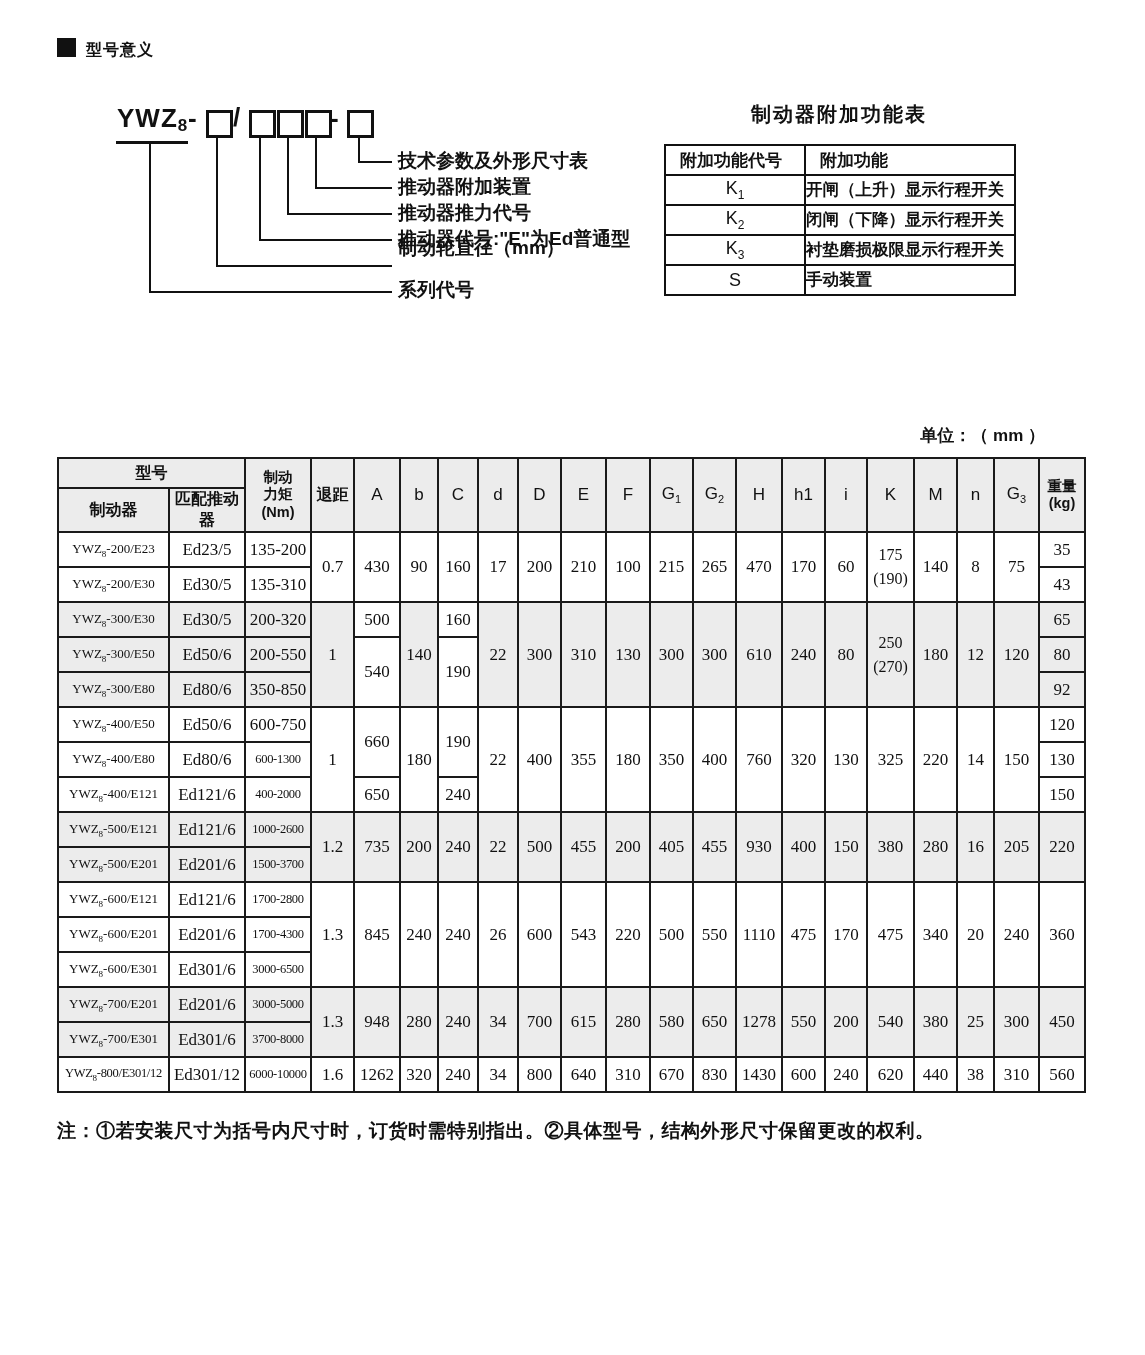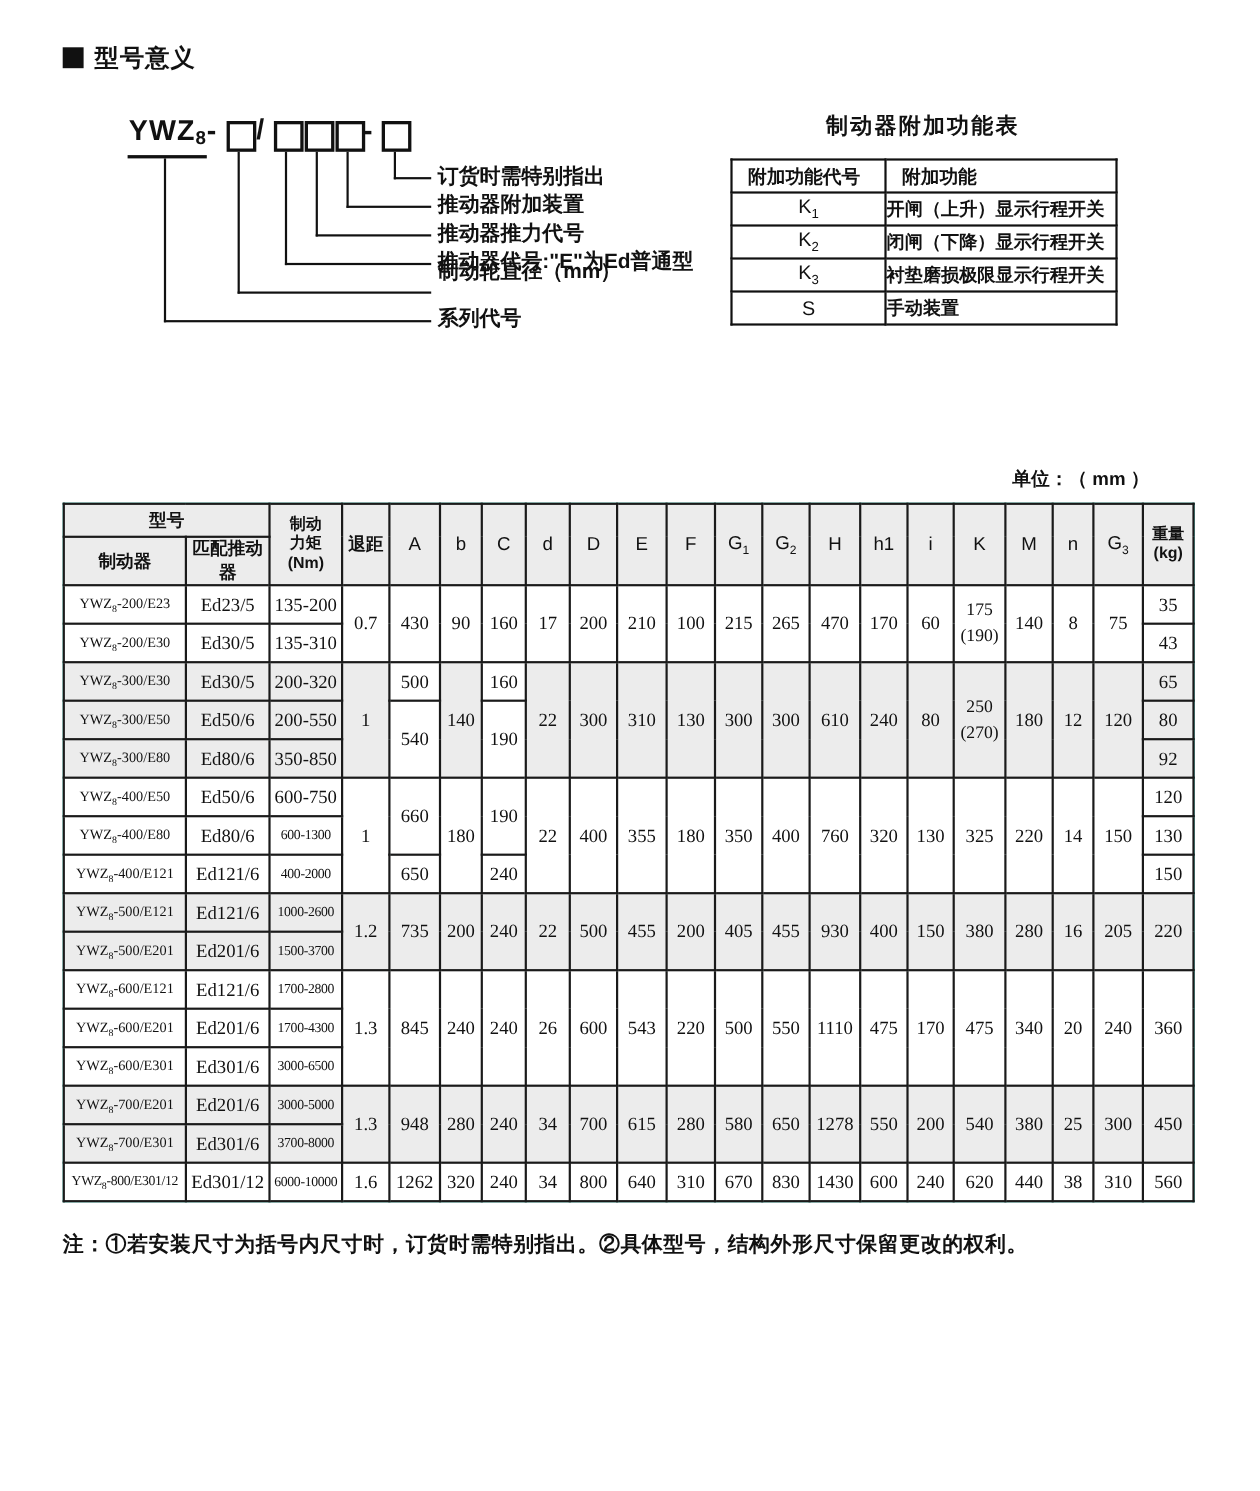--- a/index.html
+++ b/index.html
@@ -2,21 +2,21 @@
 <html><head>
 <meta charset="utf-8">
 <style>
   html,body{margin:0;padding:0;background:#fff;}
   #page{
     position:relative;width:1145px;height:1355px;background:#ffffff;
     font-family:"Liberation Sans", sans-serif;color:#111;overflow:hidden;
   }
   .abs{position:absolute;}
   
-  .sec-title{font-weight:bold;font-size:22px;letter-spacing:1px;white-space:nowrap;}
+  .sec-title{font-weight:bold;font-size:16px;letter-spacing:1px;white-space:nowrap;}
   .sq{display:inline-block;width:19px;height:19px;background:#111;margin-right:10px;vertical-align:-2px;}
   
   .series{font-size:26px;font-weight:bold;letter-spacing:1px;white-space:nowrap;}
   .series sub{font-size:17px;font-weight:bold;vertical-align:-4px;}
   .codeglyph{font-size:26px;font-weight:bold;}
   .mbox{width:21px;height:22px;border:3px solid #111;background:#fff;}
   .underline{height:0;border-top:3px solid #111;}
   .conn{border-left:2.5px solid #111;border-bottom:2.5px solid #111;}
   .dlabel{font-size:19px;font-weight:bold;white-space:nowrap;line-height:23px;}
   
@@ -71,21 +71,21 @@
   <div class="abs mbox" style="left:347px;top:110px;"></div>
   <div class="abs underline" style="left:116px;top:141px;width:72px;"></div>
 
   <div class="abs conn" style="left:358px;top:138px;width:32px;height:23px;"></div>
   <div class="abs conn" style="left:315px;top:138px;width:75px;height:49px;"></div>
   <div class="abs conn" style="left:287px;top:138px;width:103px;height:75px;"></div>
   <div class="abs conn" style="left:259px;top:138px;width:131px;height:101px;"></div>
   <div class="abs conn" style="left:216px;top:138px;width:174px;height:127px;"></div>
   <div class="abs conn" style="left:149px;top:144px;width:241px;height:147px;"></div>
 
-  <div class="abs dlabel" style="left:398px;top:149px;">订货时需特别指出</div>
+  <div class="abs dlabel" style="left:398px;top:149px;">技术参数及外形尺寸表</div>
   <div class="abs dlabel" style="left:398px;top:175px;">推动器附加装置</div>
   <div class="abs dlabel" style="left:398px;top:201px;">推动器推力代号</div>
   <div class="abs dlabel" style="left:398px;top:227px;">推动器代号:"E"为Ed普通型</div>
   <div class="abs dlabel" style="left:398px;top:236px;">制动轮直径（mm）</div>
   <div class="abs dlabel" style="left:398px;top:278px;">系列代号</div>
 
   <div class="abs ft-title" style="left:664px;top:101px;width:350px;">制动器附加功能表</div>
   <table class="abs ftable" style="left:664px;top:144px;">
     <colgroup>
         <col style="width:140px">

